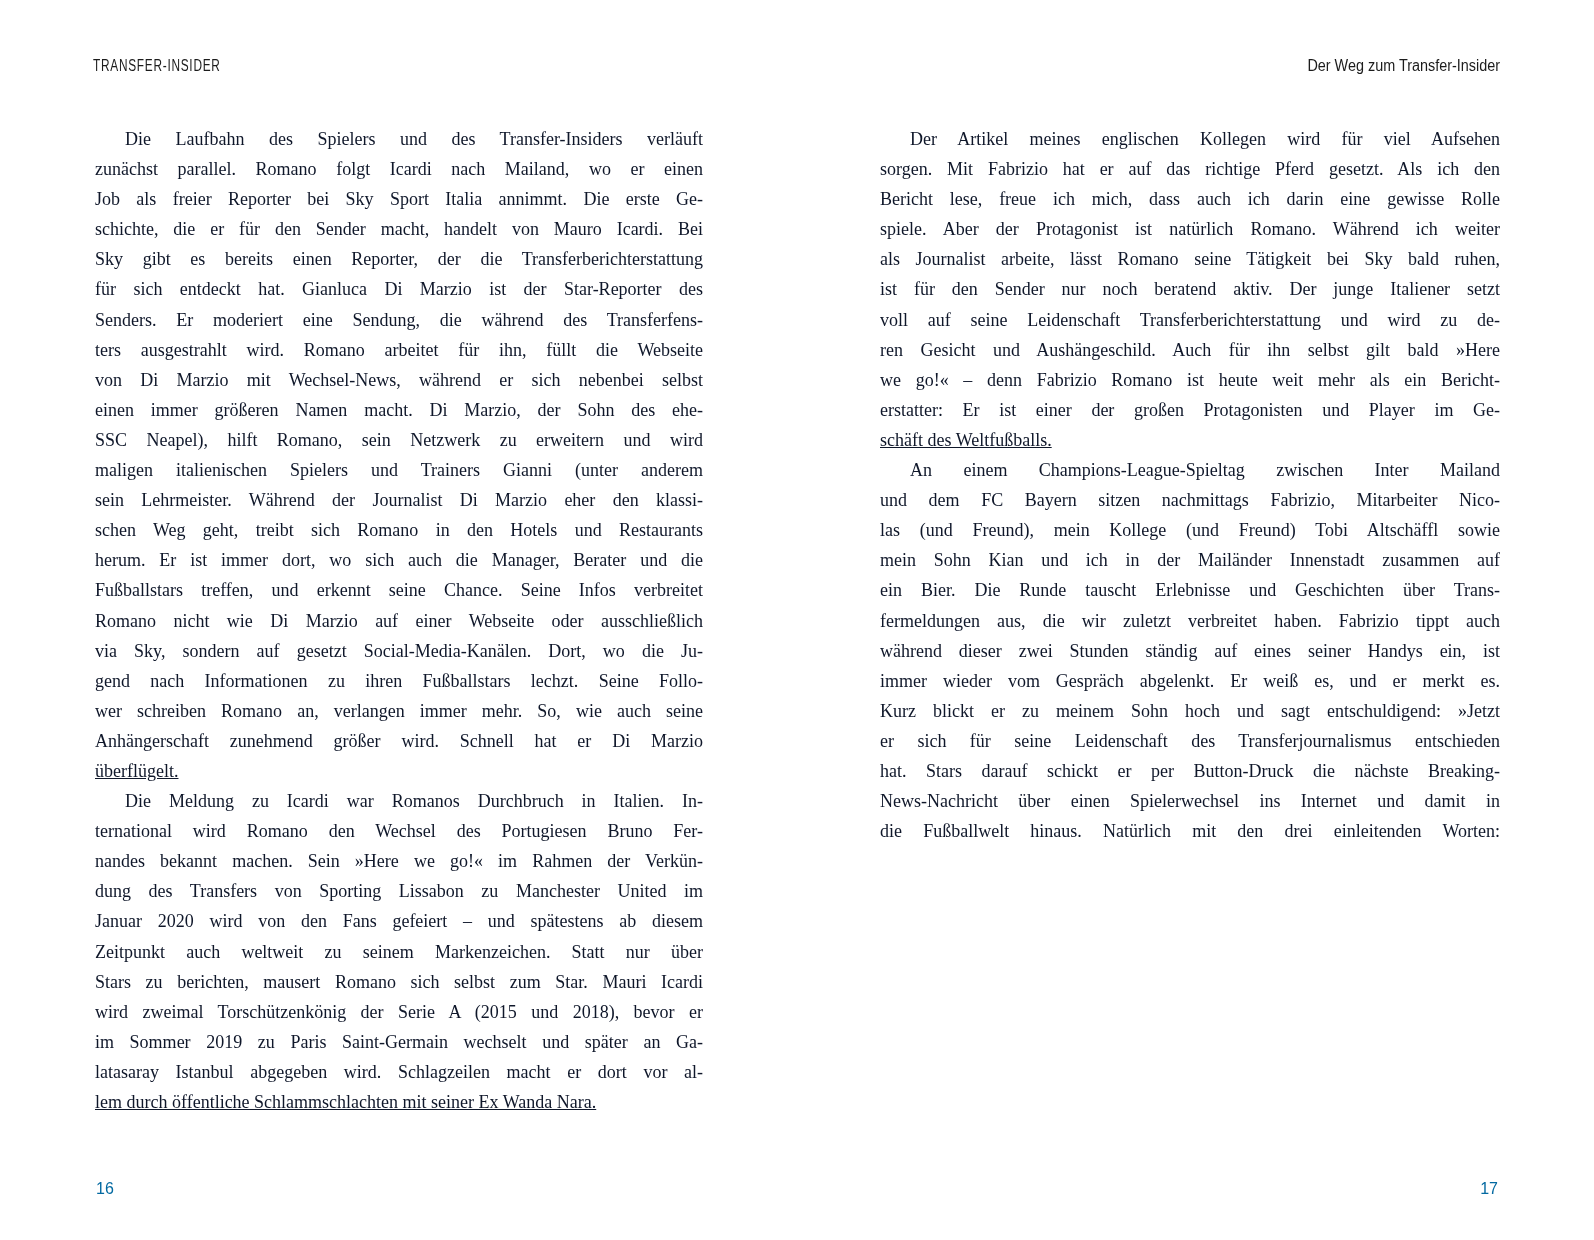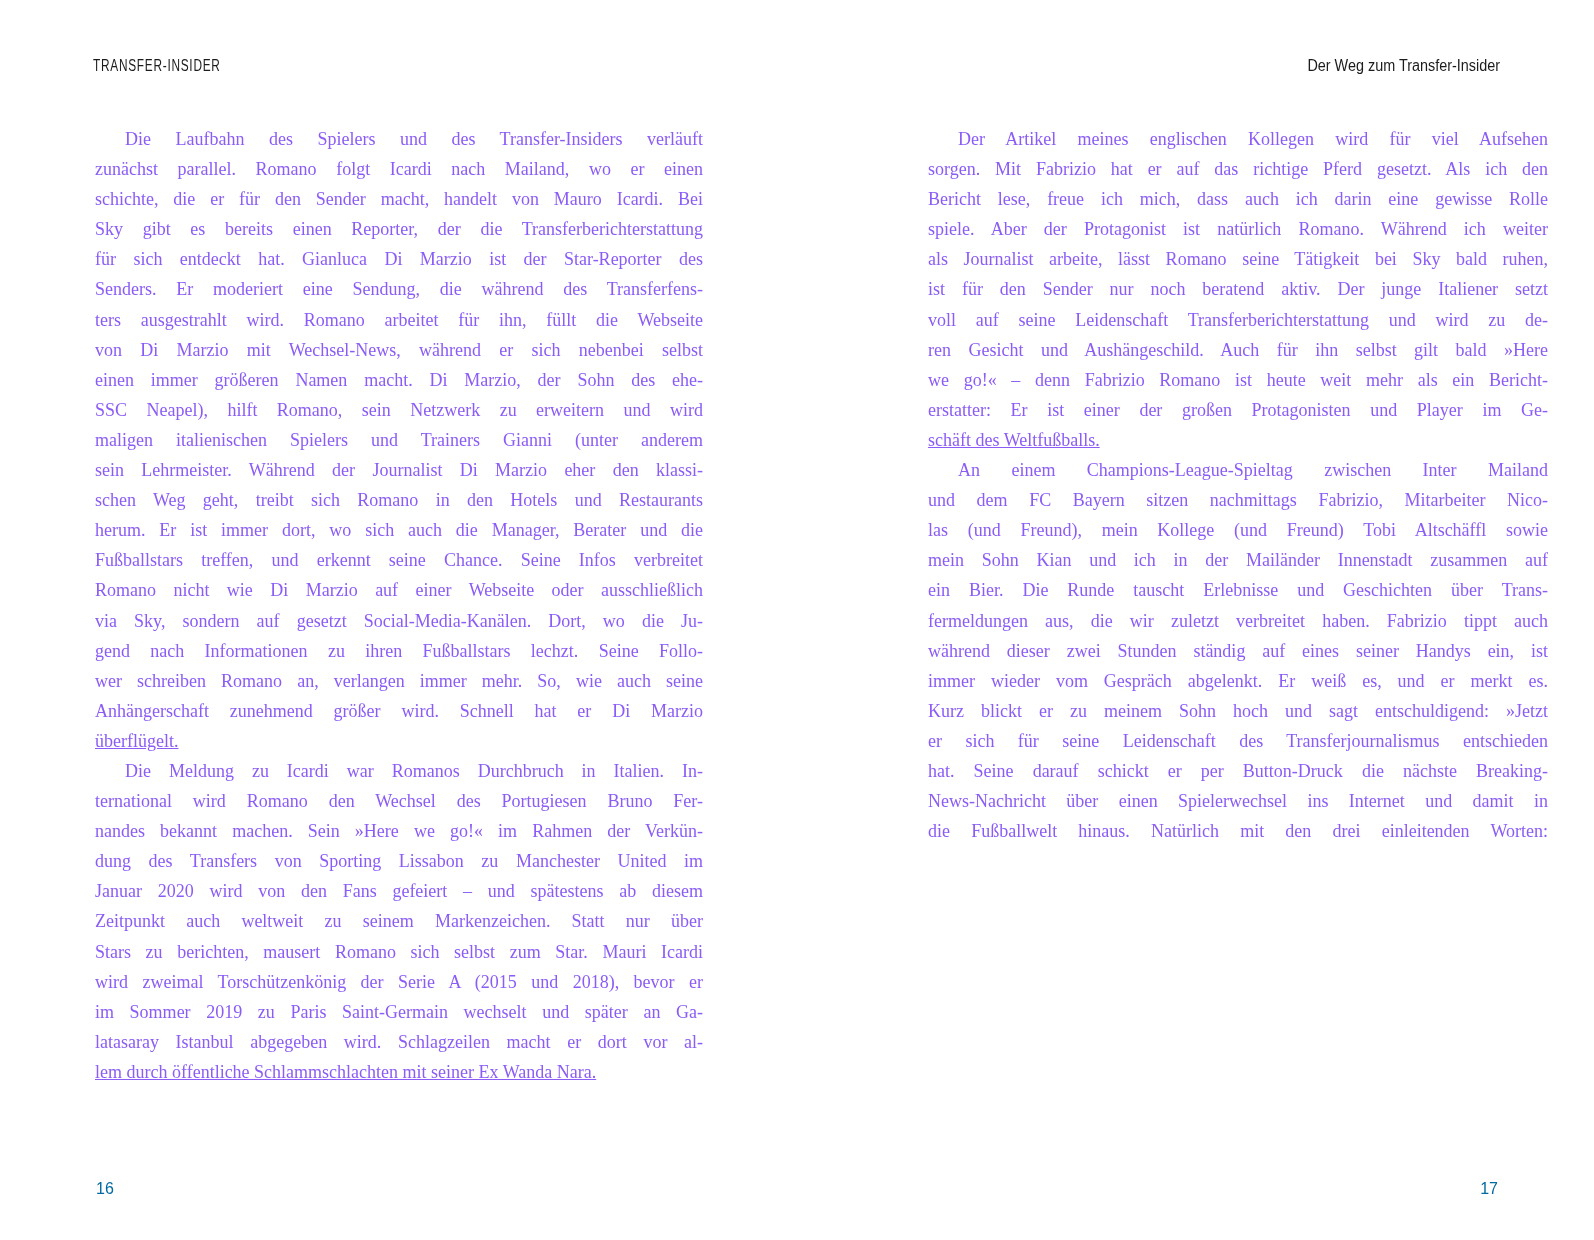--- a/index.html
+++ b/index.html
@@ -31,24 +31,24 @@
   .running-head.right {
     right: 94px;
     transform: scaleX(0.9);
     transform-origin: right center;
   }
   .text-column {
     position: absolute;
     top: 124px;
     font-family: "Liberation Serif", "DejaVu Serif", serif;
     font-size: 18px;
-    color: #8b5cf6;
+    color: #0f172a;
   }
   .text-column.left  { left: 95px;  width: 608px; }
-  .text-column.right { left: 880px; width: 620px; margin-left: 48px; }
+  .text-column.right { left: 880px; width: 620px; }
   .line {
     height: 30.1px;
     line-height: 30.1px;
     overflow: hidden;
     text-align: justify;
     text-align-last: justify;
     white-space: normal;
   }
   .line.last { text-align-last: left; text-decoration: underline; }
   .line.indent { text-indent: 30px; }
@@ -65,20 +65,21 @@
 </head>
 <body>
 
 <div class="running-head left">TRANSFER-INSIDER</div>
 
 <div class="running-head right">Der Weg zum Transfer-Insider</div>
 
 <div class="text-column left">
     <div class="line indent">Die Laufbahn des Spielers und des Transfer-Insiders verläuft</div>
     <div class="line">zunächst parallel. Romano folgt Icardi nach Mailand, wo er einen</div>
+    <div class="line">Job als freier Reporter bei Sky Sport Italia annimmt. Die erste Ge-</div>
     <div class="line">schichte, die er für den Sender macht, handelt von Mauro Icardi. Bei</div>
     <div class="line">Sky gibt es bereits einen Reporter, der die Transferberichterstattung</div>
     <div class="line">für sich entdeckt hat. Gianluca Di Marzio ist der Star-Reporter des</div>
     <div class="line">Senders. Er moderiert eine Sendung, die während des Transferfens-</div>
     <div class="line">ters ausgestrahlt wird. Romano arbeitet für ihn, füllt die Webseite</div>
     <div class="line">von Di Marzio mit Wechsel-News, während er sich nebenbei selbst</div>
     <div class="line">einen immer größeren Namen macht. Di Marzio, der Sohn des ehe-</div>
     <div class="line">SSC Neapel), hilft Romano, sein Netzwerk zu erweitern und wird</div>
     <div class="line">maligen italienischen Spielers und Trainers Gianni (unter anderem</div>
     <div class="line">sein Lehrmeister. Während der Journalist Di Marzio eher den klassi-</div>
@@ -119,20 +120,20 @@
     <div class="line indent">An einem Champions-League-Spieltag zwischen Inter Mailand</div>
     <div class="line">und dem FC Bayern sitzen nachmittags Fabrizio, Mitarbeiter Nico-</div>
     <div class="line">las (und Freund), mein Kollege (und Freund) Tobi Altschäffl sowie</div>
     <div class="line">mein Sohn Kian und ich in der Mailänder Innenstadt zusammen auf</div>
     <div class="line">ein Bier. Die Runde tauscht Erlebnisse und Geschichten über Trans-</div>
     <div class="line">fermeldungen aus, die wir zuletzt verbreitet haben. Fabrizio tippt auch</div>
     <div class="line">während dieser zwei Stunden ständig auf eines seiner Handys ein, ist</div>
     <div class="line">immer wieder vom Gespräch abgelenkt. Er weiß es, und er merkt es.</div>
     <div class="line">Kurz blickt er zu meinem Sohn hoch und sagt entschuldigend: »Jetzt</div>
     <div class="line">er sich für seine Leidenschaft des Transferjournalismus entschieden</div>
-    <div class="line">hat. Seine darauf schickt er per Button-Druck die nächste Breaking-</div>
+    <div class="line">hat. Stars darauf schickt er per Button-Druck die nächste Breaking-</div>
     <div class="line">News-Nachricht über einen Spielerwechsel ins Internet und damit in</div>
     <div class="line">die Fußballwelt hinaus. Natürlich mit den drei einleitenden Worten:</div>
   </div>
 
 <div class="page-number left">16</div>
 
 <div class="page-number right">17</div>
 
 </body></html>

